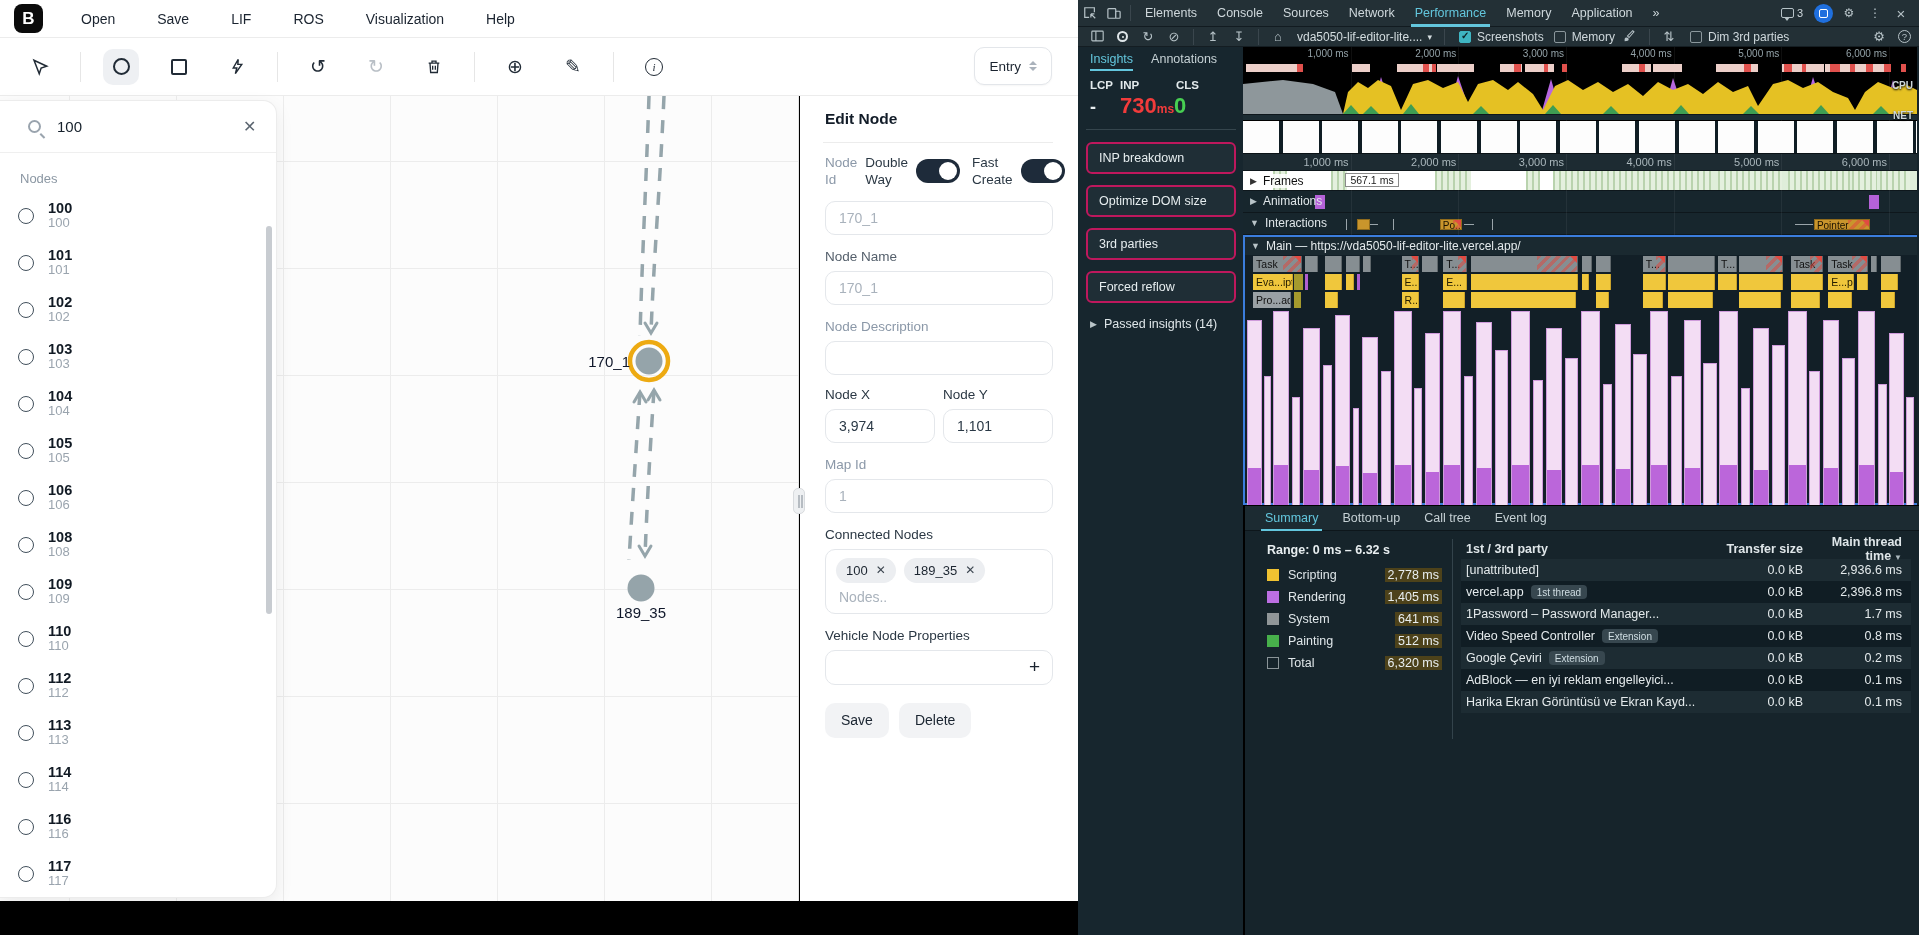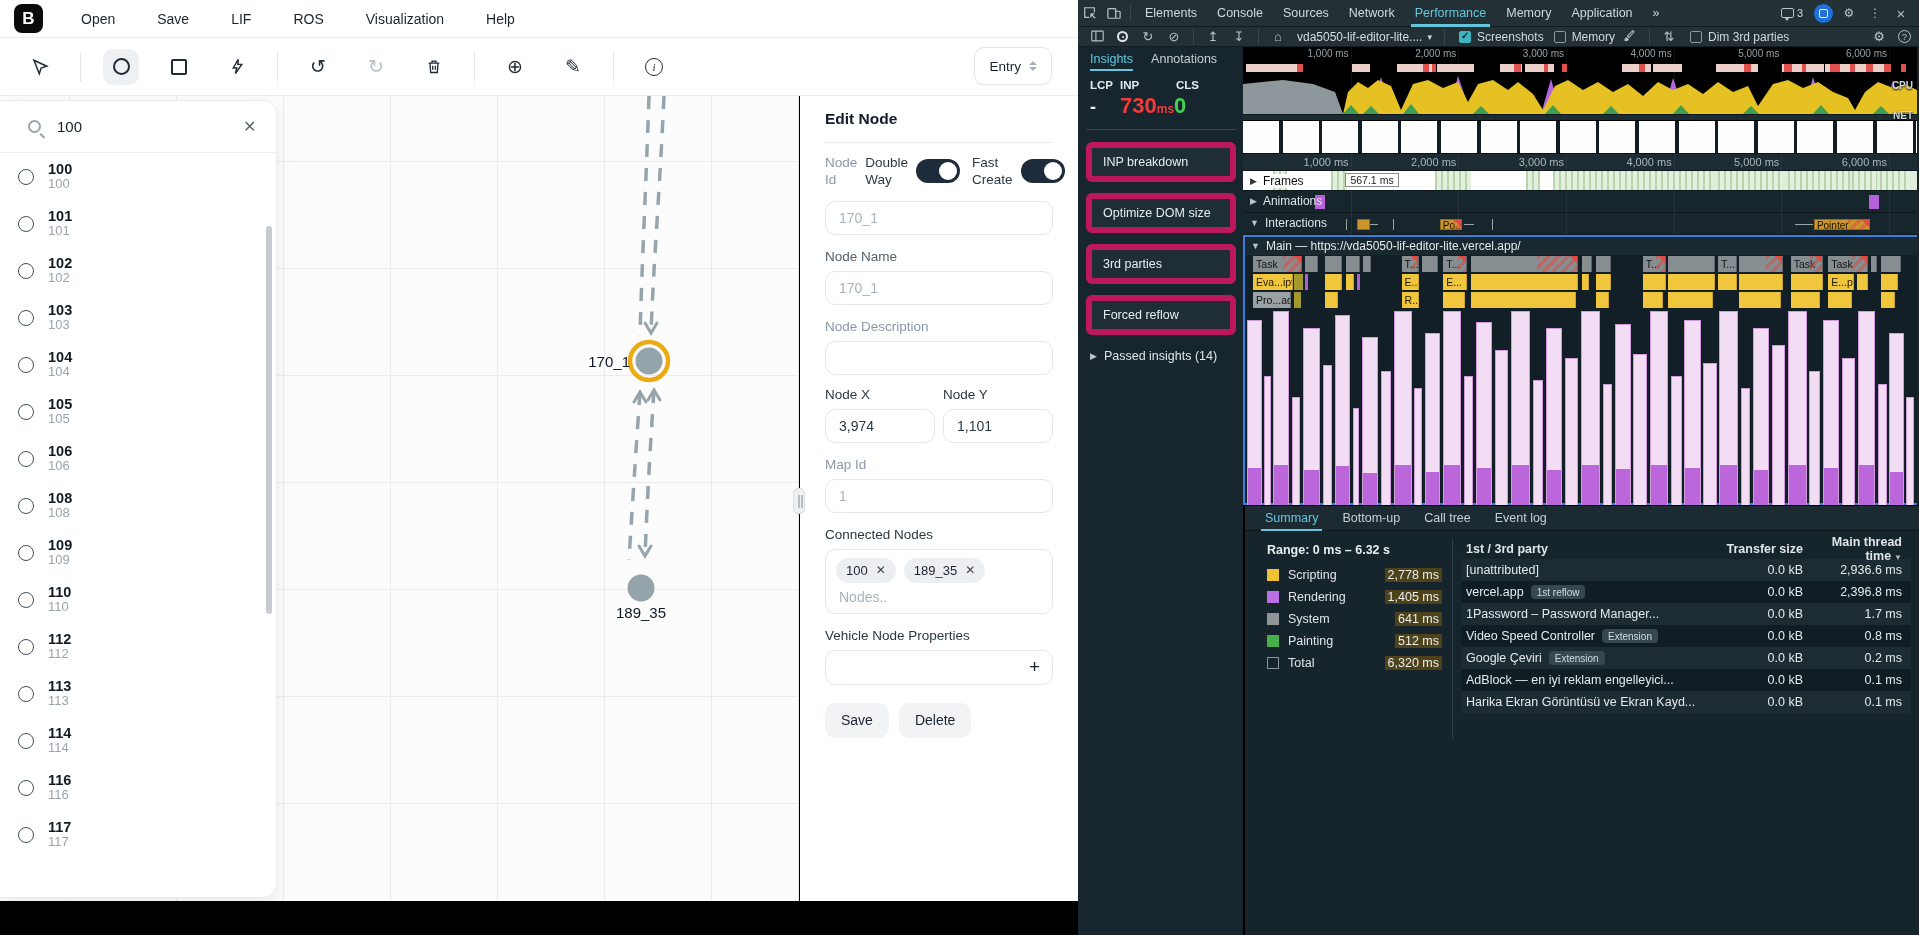--- a/index.html
+++ b/index.html
@@ -110,21 +110,21 @@
   .ins-tab.c-active { color:#63c6dd; }
   .ins-tab.c-active::after { content:''; position:absolute; left:0; right:0; bottom:0; height:2px; background:#63c6dd; }
   .metric-labels { display:flex; padding:8px 0 2px 12px; font-size:11.5px; font-weight:600; color:#e3eaec; }
   .metric-values { display:flex; align-items:baseline; padding-left:12px; }
   .mv-lcp { font-size:18px; font-weight:bold; color:#e8eef0; width:30px; }
   .mv-inp { font-size:22px; font-weight:bold; color:#f23b3b; }
   .mv-ms { font-size:12px; font-weight:bold; color:#f23b3b; }
   .mv-cls { font-size:22px; font-weight:bold; color:#47cf52; }
   .ins-div { height:1px; background:#35454d; margin:10px 8px 0; }
   .ins-cards { padding:12px 8px 0; display:flex; flex-direction:column; gap:11px; }
-  .ins-card { height:40px; background:#1f2e36; border:6px solid #be185d; border-radius:6px; display:flex; align-items:center; padding-left:11px; font-size:12.5px; color:#e6edef; cursor:pointer; }
+  .ins-card { height:32px; background:#1f2e36; border:2px solid #be185d; border-radius:6px; display:flex; align-items:center; padding-left:11px; font-size:12.5px; color:#e6edef; cursor:pointer; }
   .passed-row { display:flex; align-items:center; gap:7px; padding:14px 0 0 12px; font-size:12.5px; color:#dfe6e9; cursor:pointer; }
   .tri { font-size:9px; color:#b9c4c8; }
 
   
   .timeline { position:absolute; left:165px; top:47px; width:674px; height:888px; background:#000000; overflow:hidden; }
   .tick { position:absolute; top:0; bottom:0; width:0; border-left:1px solid rgba(255,255,255,.06); }
   .tick-label { position:absolute; right:3px; top:1px; white-space:nowrap; font-size:10px; color:#93a2a8; }
   .ov-ticks { position:absolute; left:0; top:0; width:674px; height:89px; }
   .tasks-strip { position:absolute; left:0; top:17px; width:674px; height:8px; }
   .seg { position:absolute; top:0; height:100%; }
@@ -280,20 +280,21 @@
     <circle cx="641" cy="492" r="13.5" fill="#95a4aa"></circle>
     <text x="641" y="522" text-anchor="middle" font-size="15" fill="#0f172a">189_35</text>
   </svg>
 
   <div class="sidebar">
     <div class="search-row">
       <span class="mag"></span>
       <input class="search-input" value="100" style="">
       <span class="clear-x">✕</span>
     </div>
+    <div class="nodes-heading">Nodes</div>
     <div class="node-list">
 
         <div class="node-item">
           <span class="node-circle-icon"></span>
           <span class="ni-text">
             <span class="ni-label">100</span>
             <span class="ni-sub">100</span>
           </span>
         </div>
 
@@ -901,21 +902,21 @@
               <span>[unattributed]</span>
 
             </span>
             <span class="col-transfer">0.0 kB</span>
             <span class="col-time">2,936.6 ms</span>
           </div>
 
           <div class="pt-row">
             <span class="col-name">
               <span>vercel.app</span>
-              <span class="pill">1st reflow</span>
+              <span class="pill">1st thread</span>
             </span>
             <span class="col-transfer">0.0 kB</span>
             <span class="col-time">2,396.8 ms</span>
           </div>
 
           <div class="pt-row">
             <span class="col-name">
               <span>1Password – Password Manager...</span>
 
             </span>

